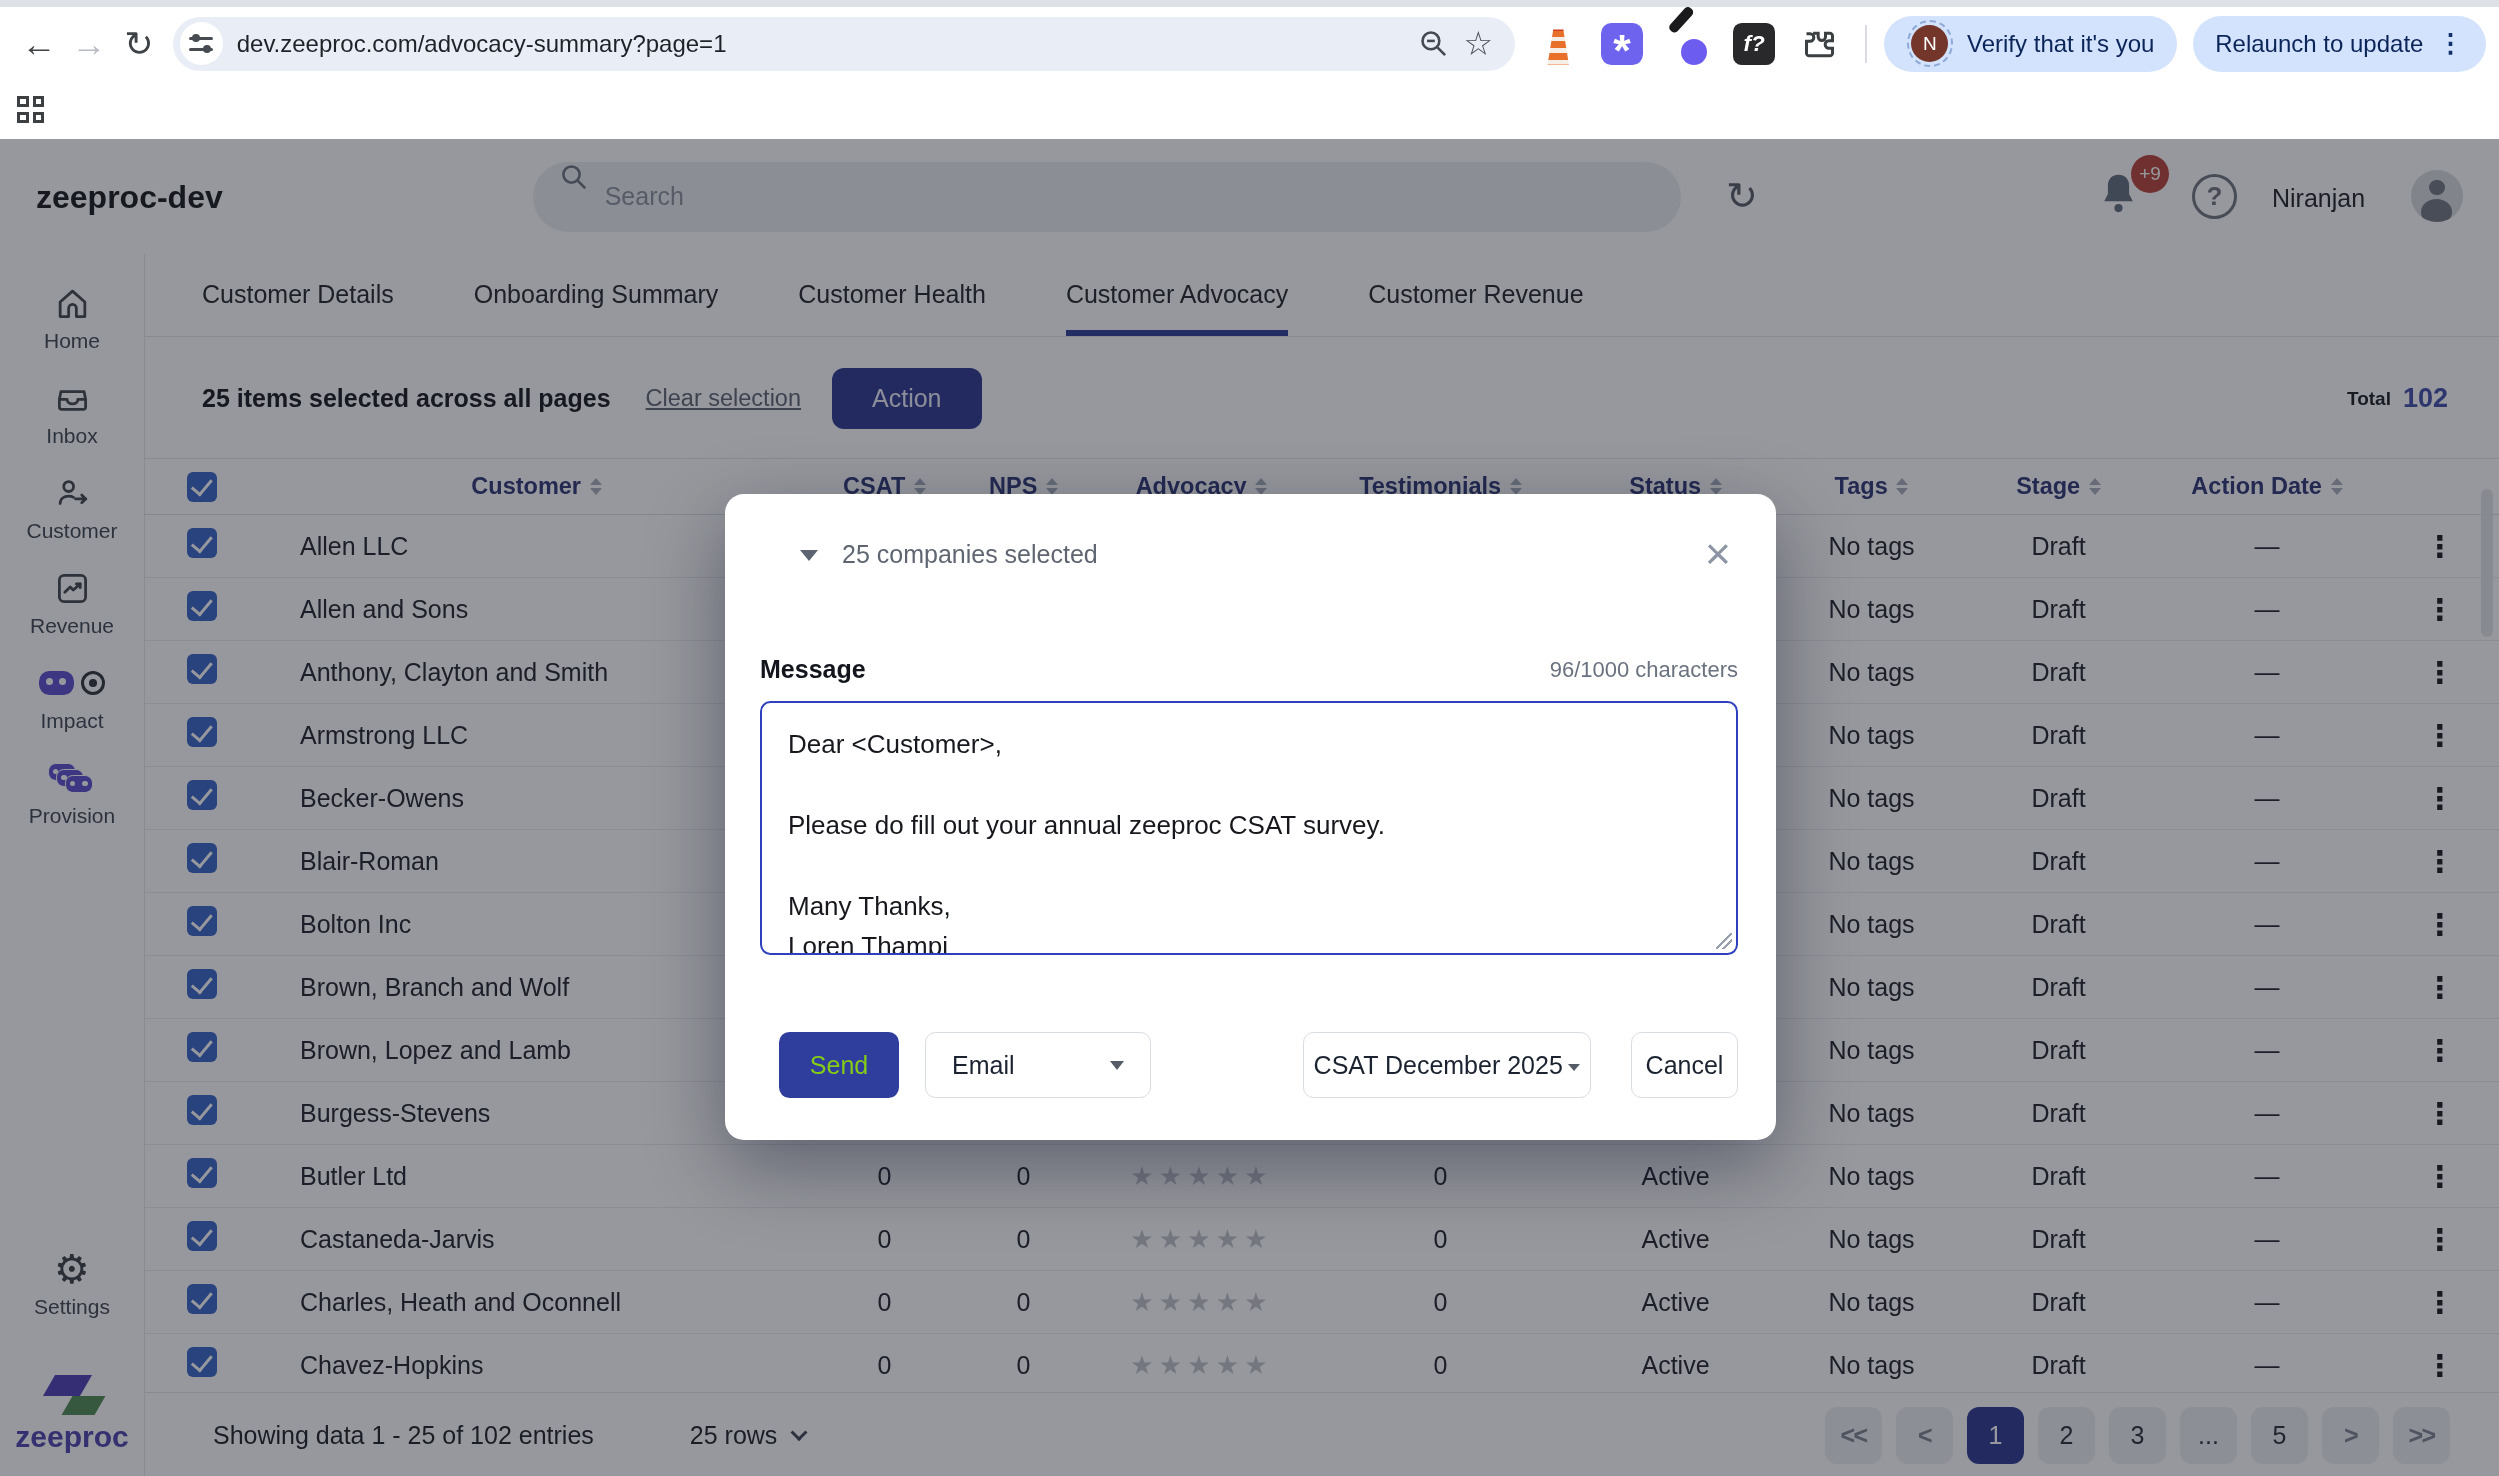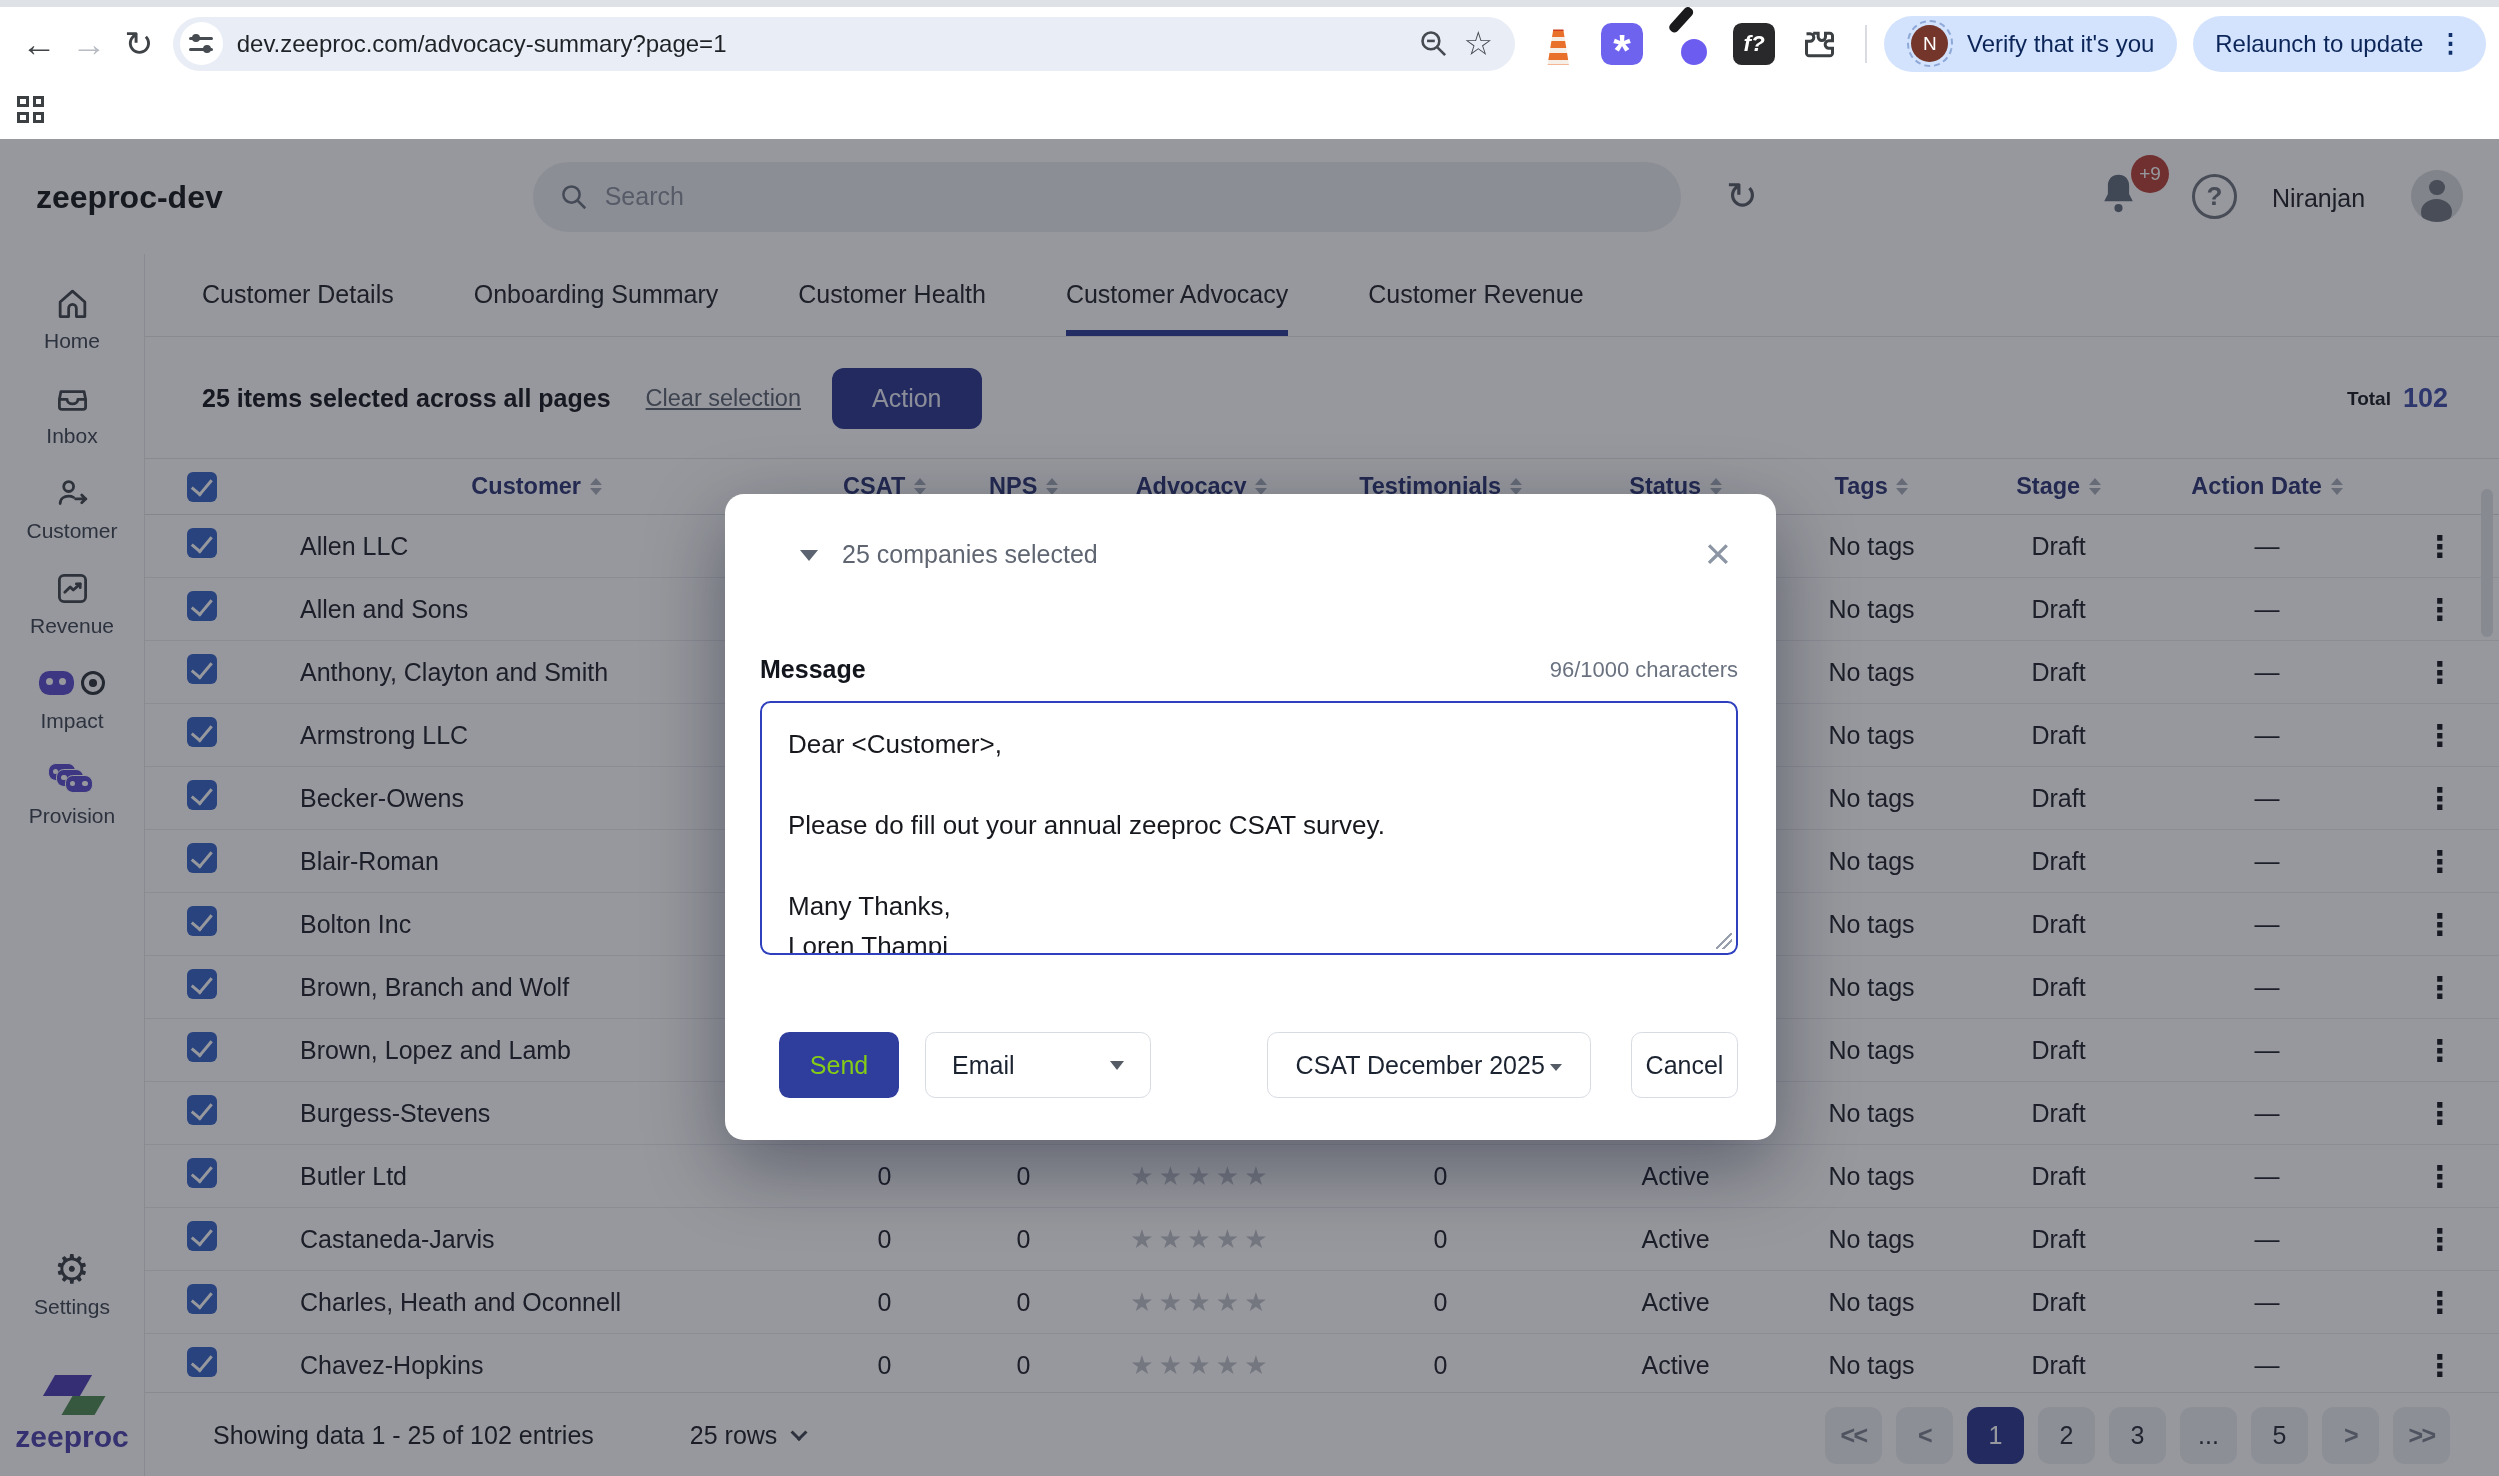--- a/index.html
+++ b/index.html
@@ -38,21 +38,21 @@
   .n-av{width:37px;height:37px;border-radius:50%;background:#74362a;color:#fff;display:flex;align-items:center;justify-content:center;font-size:19px}
   .kebab-sm{font-size:26px;font-weight:700;color:#10306b;letter-spacing:0}
   .bookmarks{position:absolute;top:80px;left:0;right:0;height:59px;background:#fff;display:flex;align-items:center;padding-left:17.4px;z-index:80}
   .grid-ic{display:grid;grid-template-columns:11.3px 11.3px;grid-template-rows:11.3px 11.3px;gap:4.3px}
   .grid-ic i{border:3px solid #3c4043}
 
   
   .app{position:absolute;top:139px;left:0;right:0;bottom:0;background:#f6f7f9}
   .app-header{position:absolute;top:0;left:0;right:0;height:115px;background:#fff;z-index:2}
   .app-title{position:absolute;left:36px;top:40px;font-size:32px;font-weight:700;color:#17191d}
-  .search-pill{position:absolute;left:533px;top:22.6px;width:1148px;height:70px;border-radius:35px;background:#ebedf1;display:flex;align-items:center;padding:0 26px}
+  .search-pill{position:absolute;left:533px;top:22.6px;width:1148px;height:70px;border-radius:35px;background:#ebedf1;display:flex;padding:0 26px}
   .search-pill input{flex:1;border:none;background:none;outline:none;font-size:25px;color:#343a42;font-family:inherit}
   .search-pill input::placeholder{color:#8a919e}
   .hdr-reload{position:absolute;left:1726px;top:35px;font-size:38px;color:#555b66;background:none;border:none;cursor:pointer}
   .bell-wrap{position:absolute;left:2094px;top:28px;width:61px;height:61px}
   .badge{position:absolute;right:-14px;top:-12px;width:38px;height:38px;border-radius:50%;background:#b8433a;color:#fff;font-size:19px;display:flex;align-items:center;justify-content:center;z-index:2}
   .help{position:absolute;left:2192px;top:35px;width:45px;height:45px;border-radius:50%;border:3.5px solid #6d7680;color:#6d7680;font-size:26px;font-weight:700;display:flex;align-items:center;justify-content:center}
   .user-name{position:absolute;left:2272px;top:45px;font-size:25px;color:#20242b}
   .person{position:absolute;left:2411px;top:31px;width:52px;height:52px;border-radius:50%;background:#d7dade;overflow:hidden}
   .person::before{content:"";position:absolute;left:18px;top:9.6px;width:15.7px;height:15.7px;border-radius:50%;background:#6f7781}
   .person::after{content:"";position:absolute;left:10.4px;top:29px;width:31px;height:26px;border-radius:50%;background:#6f7781}
@@ -129,21 +129,21 @@
   .textarea{position:relative;margin-top:17.4px;height:254px;border:2.6px solid #2e40be;border-radius:10.4px;padding:21px 26px;font-size:26px;line-height:1.55;color:#16181d;white-space:pre-wrap;overflow:hidden;cursor:text}
   .textarea::after{content:"";position:absolute;right:4.3px;bottom:4.3px;width:15.7px;height:15.7px;background:linear-gradient(135deg,transparent 0 46%,#98a0ad 46% 54%,transparent 54% 68%,#98a0ad 68% 76%,transparent 76%)}
   .misspell{text-decoration:underline wavy #e0462e;text-decoration-thickness:2.6px;text-underline-offset:7.8px}
   .modal-btns{display:flex;align-items:center;margin-top:77px}
   .btn{height:66px;border-radius:10.4px;font-size:25px;font-family:inherit;cursor:pointer}
   .send-btn{width:120px;margin-left:19px;border:none;background:#2f3d9c;color:#84cc16}
   .select-btn{display:flex;align-items:center;background:#fff;border:1.7px solid #d7dbe2;color:#1b2330}
   .email-btn{width:226px;margin-left:26px;padding:0 26px;justify-content:space-between}
   .caret-dn{width:0;height:0;border-left:7.8px solid transparent;border-right:7.8px solid transparent;border-top:9.6px solid #555c66}
   .caret-dn.small{border-left-width:6px;border-right-width:6px;border-top-width:7.8px;margin-left:5.2px;margin-top:3.5px}
-  .survey-btn{margin-left:auto;padding:0 28px}
+  .survey-btn{margin-left:auto;padding:0 10px}
   .cancel-btn{width:107px;margin-left:40px;justify-content:center}
 
   svg{display:block}
 </style>
 </head>
 <body>
 
 <div class="stage">
 
   <div class="tabstrip"></div>

